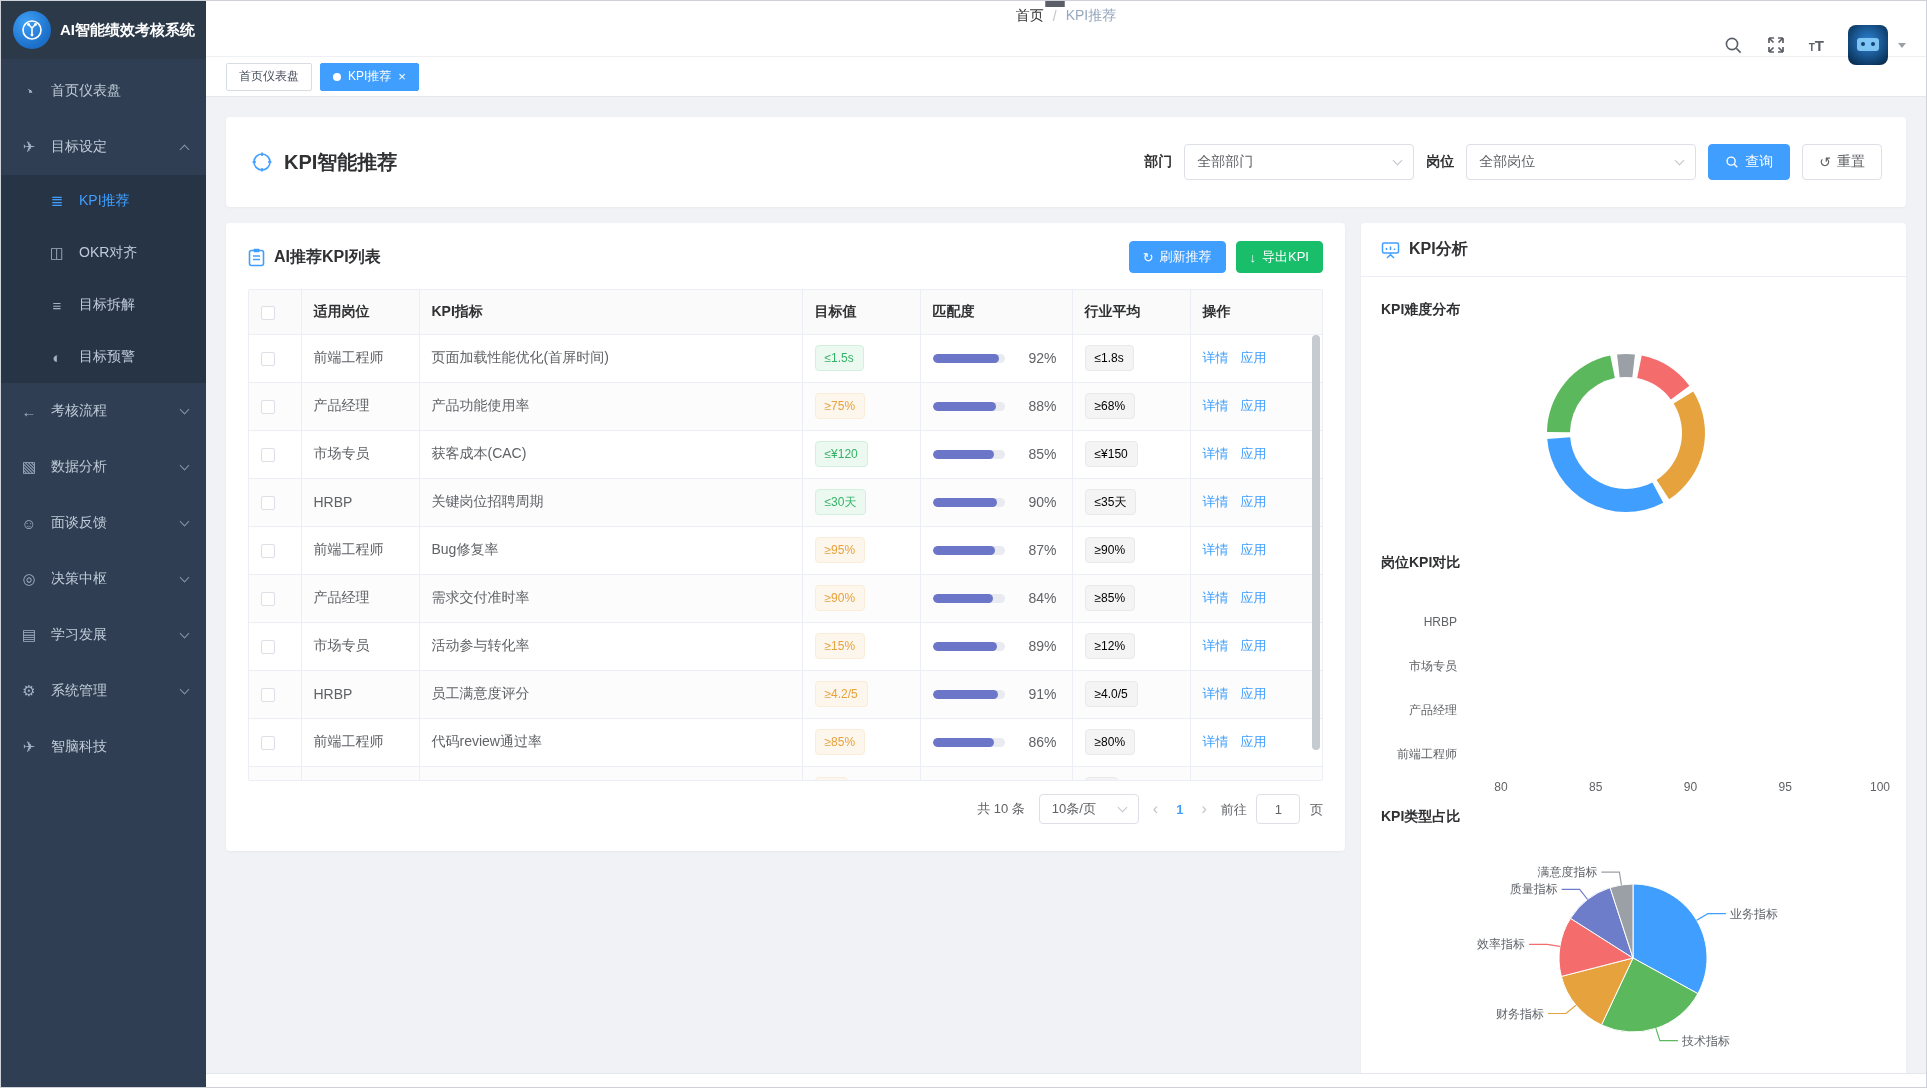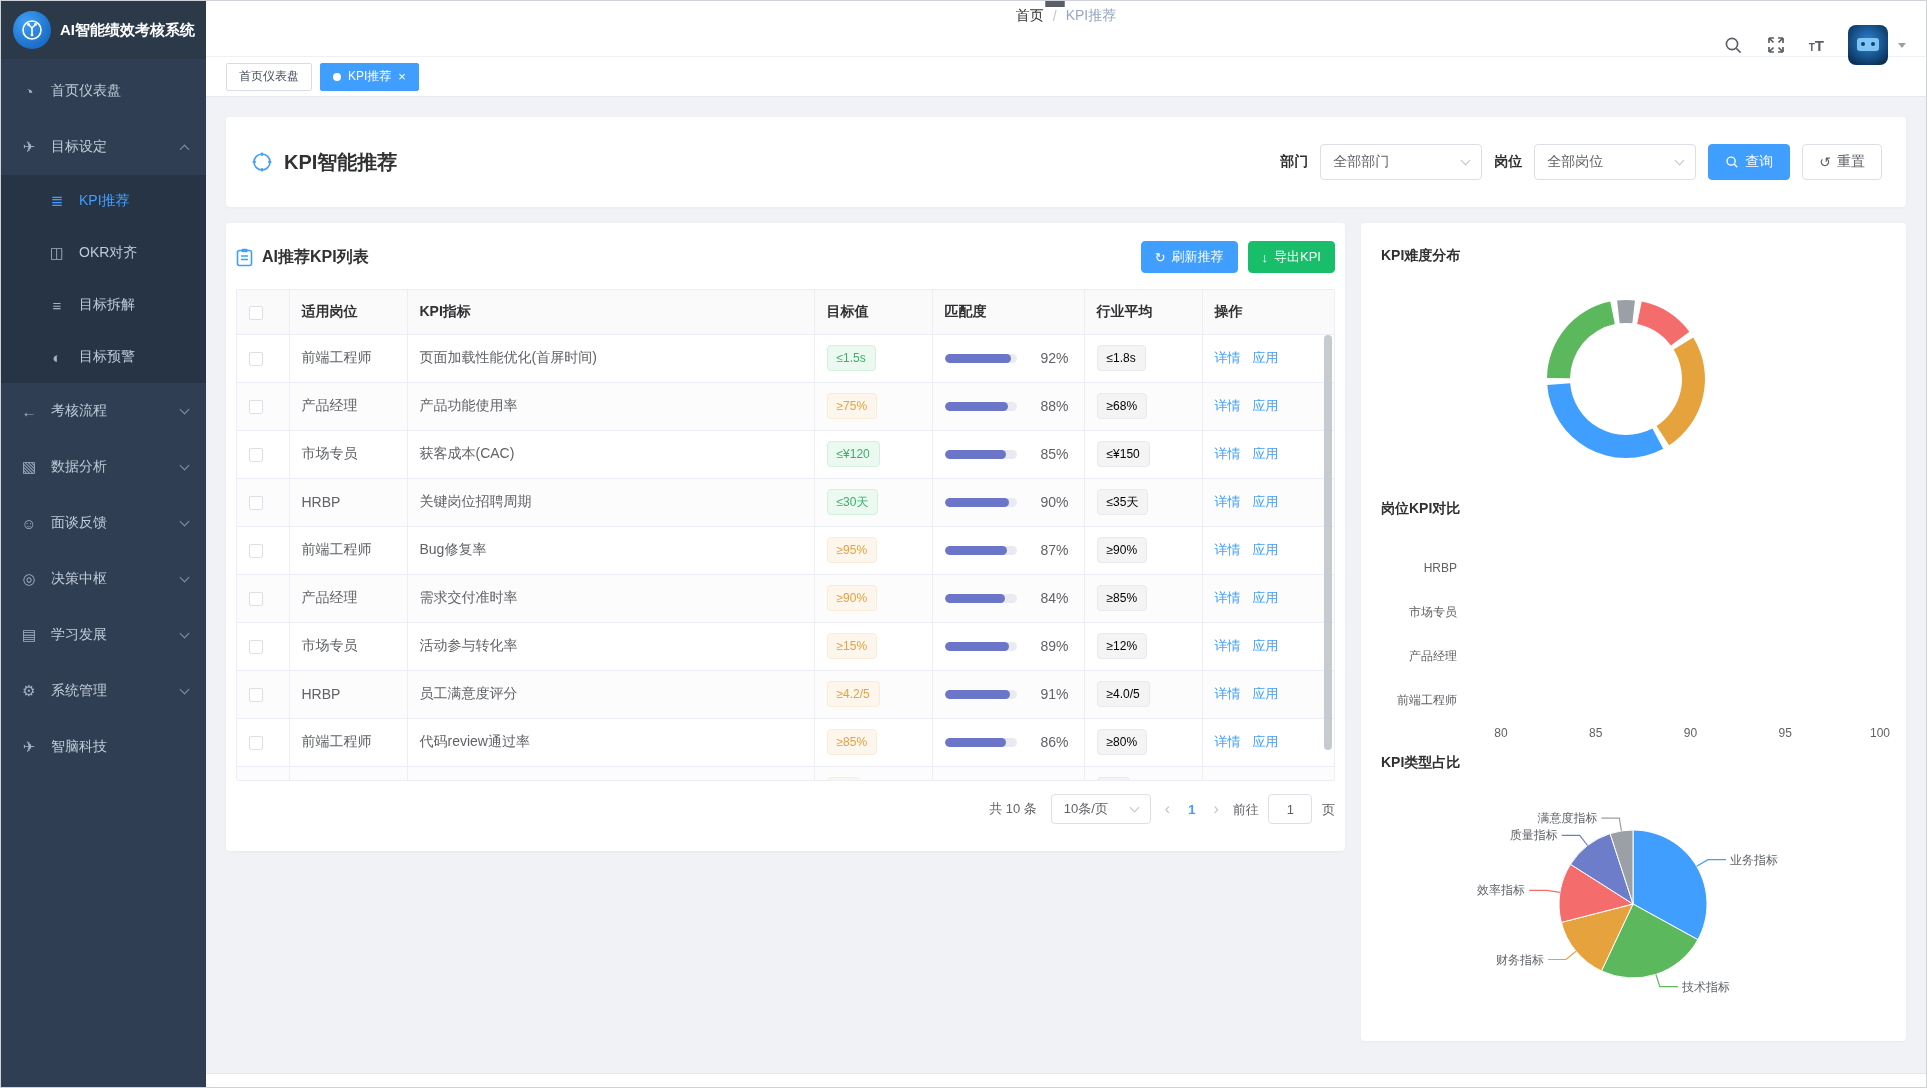--- a/index.html
+++ b/index.html
@@ -46,29 +46,29 @@
   .tab .dot{width:8px;height:8px;border-radius:50%;background:#fff;display:inline-block;}
   .tab .x{font-size:13px;line-height:1;cursor:pointer;}
 
   
   .content{flex:1;padding:20px;overflow:hidden;}
   .card{background:#fff;border-radius:4px;box-shadow:0 1px 3px rgba(0,0,0,.04);}
   .filter-card{height:90px;display:flex;align-items:center;padding:0 24px;margin-bottom:16px;}
   .page-title{font-size:20px;font-weight:bold;color:#303133;display:flex;align-items:center;gap:10px;}
   .filters{margin-left:auto;display:flex;align-items:center;gap:12px;}
   .flabel{font-weight:bold;color:#303133;font-size:14px;}
-  .select{width:162px;height:36px;border:1px solid #dcdfe6;border-radius:4px;display:flex;align-items:center;padding:0 12px;color:#606266;cursor:pointer;background:#fff;}
+  .select{width:230px;height:36px;border:1px solid #dcdfe6;border-radius:4px;display:flex;align-items:center;padding:0 12px;color:#606266;cursor:pointer;background:#fff;}
   .select .caret{margin-left:auto;border-color:#c0c4cc;}
   .btn{height:36px;border-radius:4px;border:1px solid #dcdfe6;background:#fff;color:#606266;font-size:14px;display:inline-flex;align-items:center;gap:6px;padding:0 16px;cursor:pointer;white-space:nowrap;}
   .btn.primary{background:#409eff;border-color:#409eff;color:#fff;}
   .btn.success{background:#19be6b;border-color:#19be6b;color:#fff;}
   .btn.sm{height:32px;font-size:13px;padding:0 13px;}
 
   .cols{display:flex;gap:16px;align-items:flex-start;}
-  .list-card{flex:1;min-width:0;padding:18px 10px 14px;}
+  .list-card{flex:1;min-width:0;padding:18px 22px 14px;}
   .card-head{display:flex;align-items:center;gap:9px;margin-bottom:16px;}
   .card-title{font-size:16px;font-weight:bold;color:#303133;}
   .head-btns{margin-left:auto;display:flex;gap:10px;}
 
   .table-wrap{position:relative;border:1px solid #ebeef5;border-radius:2px;height:492px;overflow:hidden;}
   table{width:100%;border-collapse:collapse;table-layout:fixed;}
   th,td{border-bottom:1px solid #ebeef5;border-right:1px solid #ebeef5;padding:0 12px;height:48px;font-size:14px;text-align:left;}
   th:last-child,td:last-child{border-right:none;}
   thead th{background:#fafafa;color:#303133;font-weight:bold;height:44px;}
   td{color:#606266;background:#fff;}
@@ -499,20 +499,30 @@
             </div>
             <span class="goto">
               <span>前往</span>
               <input style="margin: 0px 6px;" value="1">
               <span>页</span>
             </span>
           </div>
         </div>
 
         <div class="card ana-card">
+          <div class="ana-head">
+            <span style="display:flex;">
+              <svg width="19" height="18" viewBox="0 0 19 18" fill="none" stroke="#409eff" stroke-width="1.5">
+                  <rect x="1.5" y="2" width="16" height="10" rx="1.5"></rect>
+                  <path d="M5.5 9 V7 M9.5 9 V5.5 M13.5 9 V7.5"></path>
+                  <path d="M9.5 12 V14 M6 17 L9.5 13.8 L13 17"></path>
+                </svg>
+            </span>
+            <span class="card-title">KPI分析</span>
+          </div>
           <div class="ana-body">
             <div class="sec-title">KPI难度分布</div>
             <div class="chart-box">
               <svg id="donut-svg" width="505" height="218" viewBox="0 0 505 218">
                   <path d="M236.06,31.51 A79 79 0 0 1 253.94,31.51 L251.34,54.36 A56 56 0 0 0 238.66,54.36 Z" fill="#9aa0a6"></path>
                   <path d="M260.75,32.59 A79 79 0 0 1 308.34,62.79 L289.90,76.53 A56 56 0 0 0 256.16,55.12 Z" fill="#f56c6c"></path>
                   <path d="M312.21,68.49 A79 79 0 0 1 288.14,176.18 L275.58,156.91 A56 56 0 0 0 292.65,80.57 Z" fill="#e6a23c"></path>
                   <path d="M282.21,179.69 A79 79 0 0 1 166.22,115.92 L189.16,114.20 A56 56 0 0 0 271.38,159.40 Z" fill="#409eff"></path>
                   <path d="M166.01,109.03 A79 79 0 0 1 229.25,32.59 L233.84,55.12 A56 56 0 0 0 189.00,109.32 Z" fill="#5cb85c"></path>
                 </svg>

